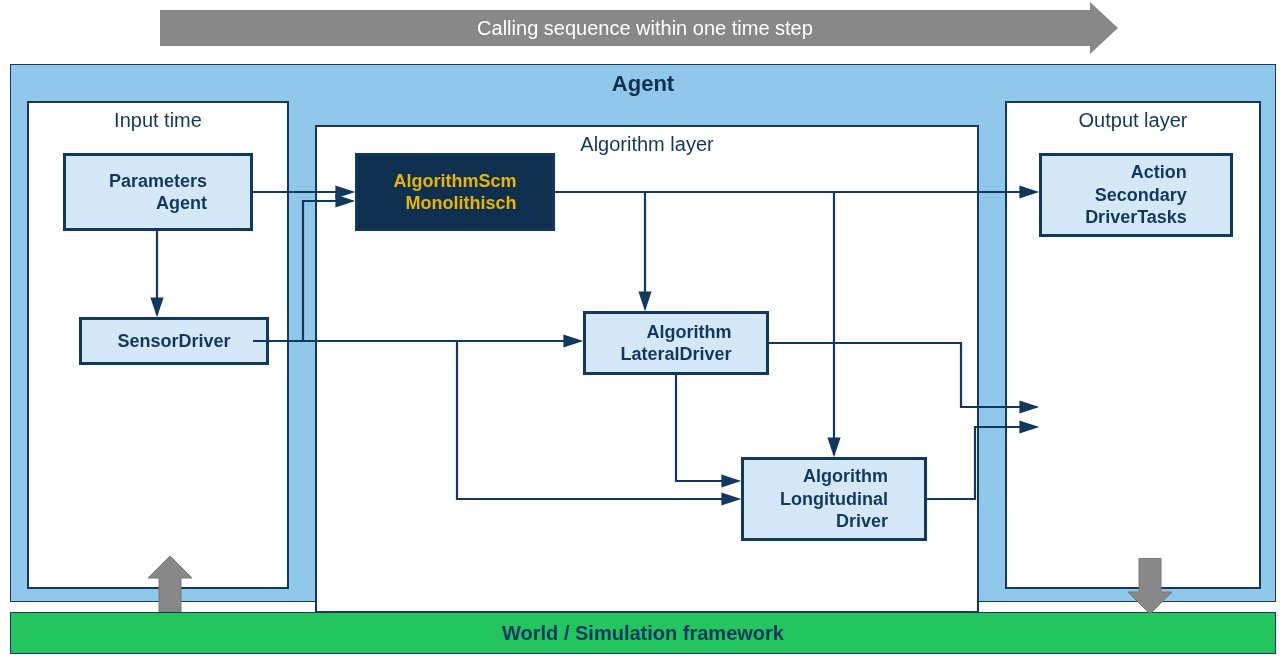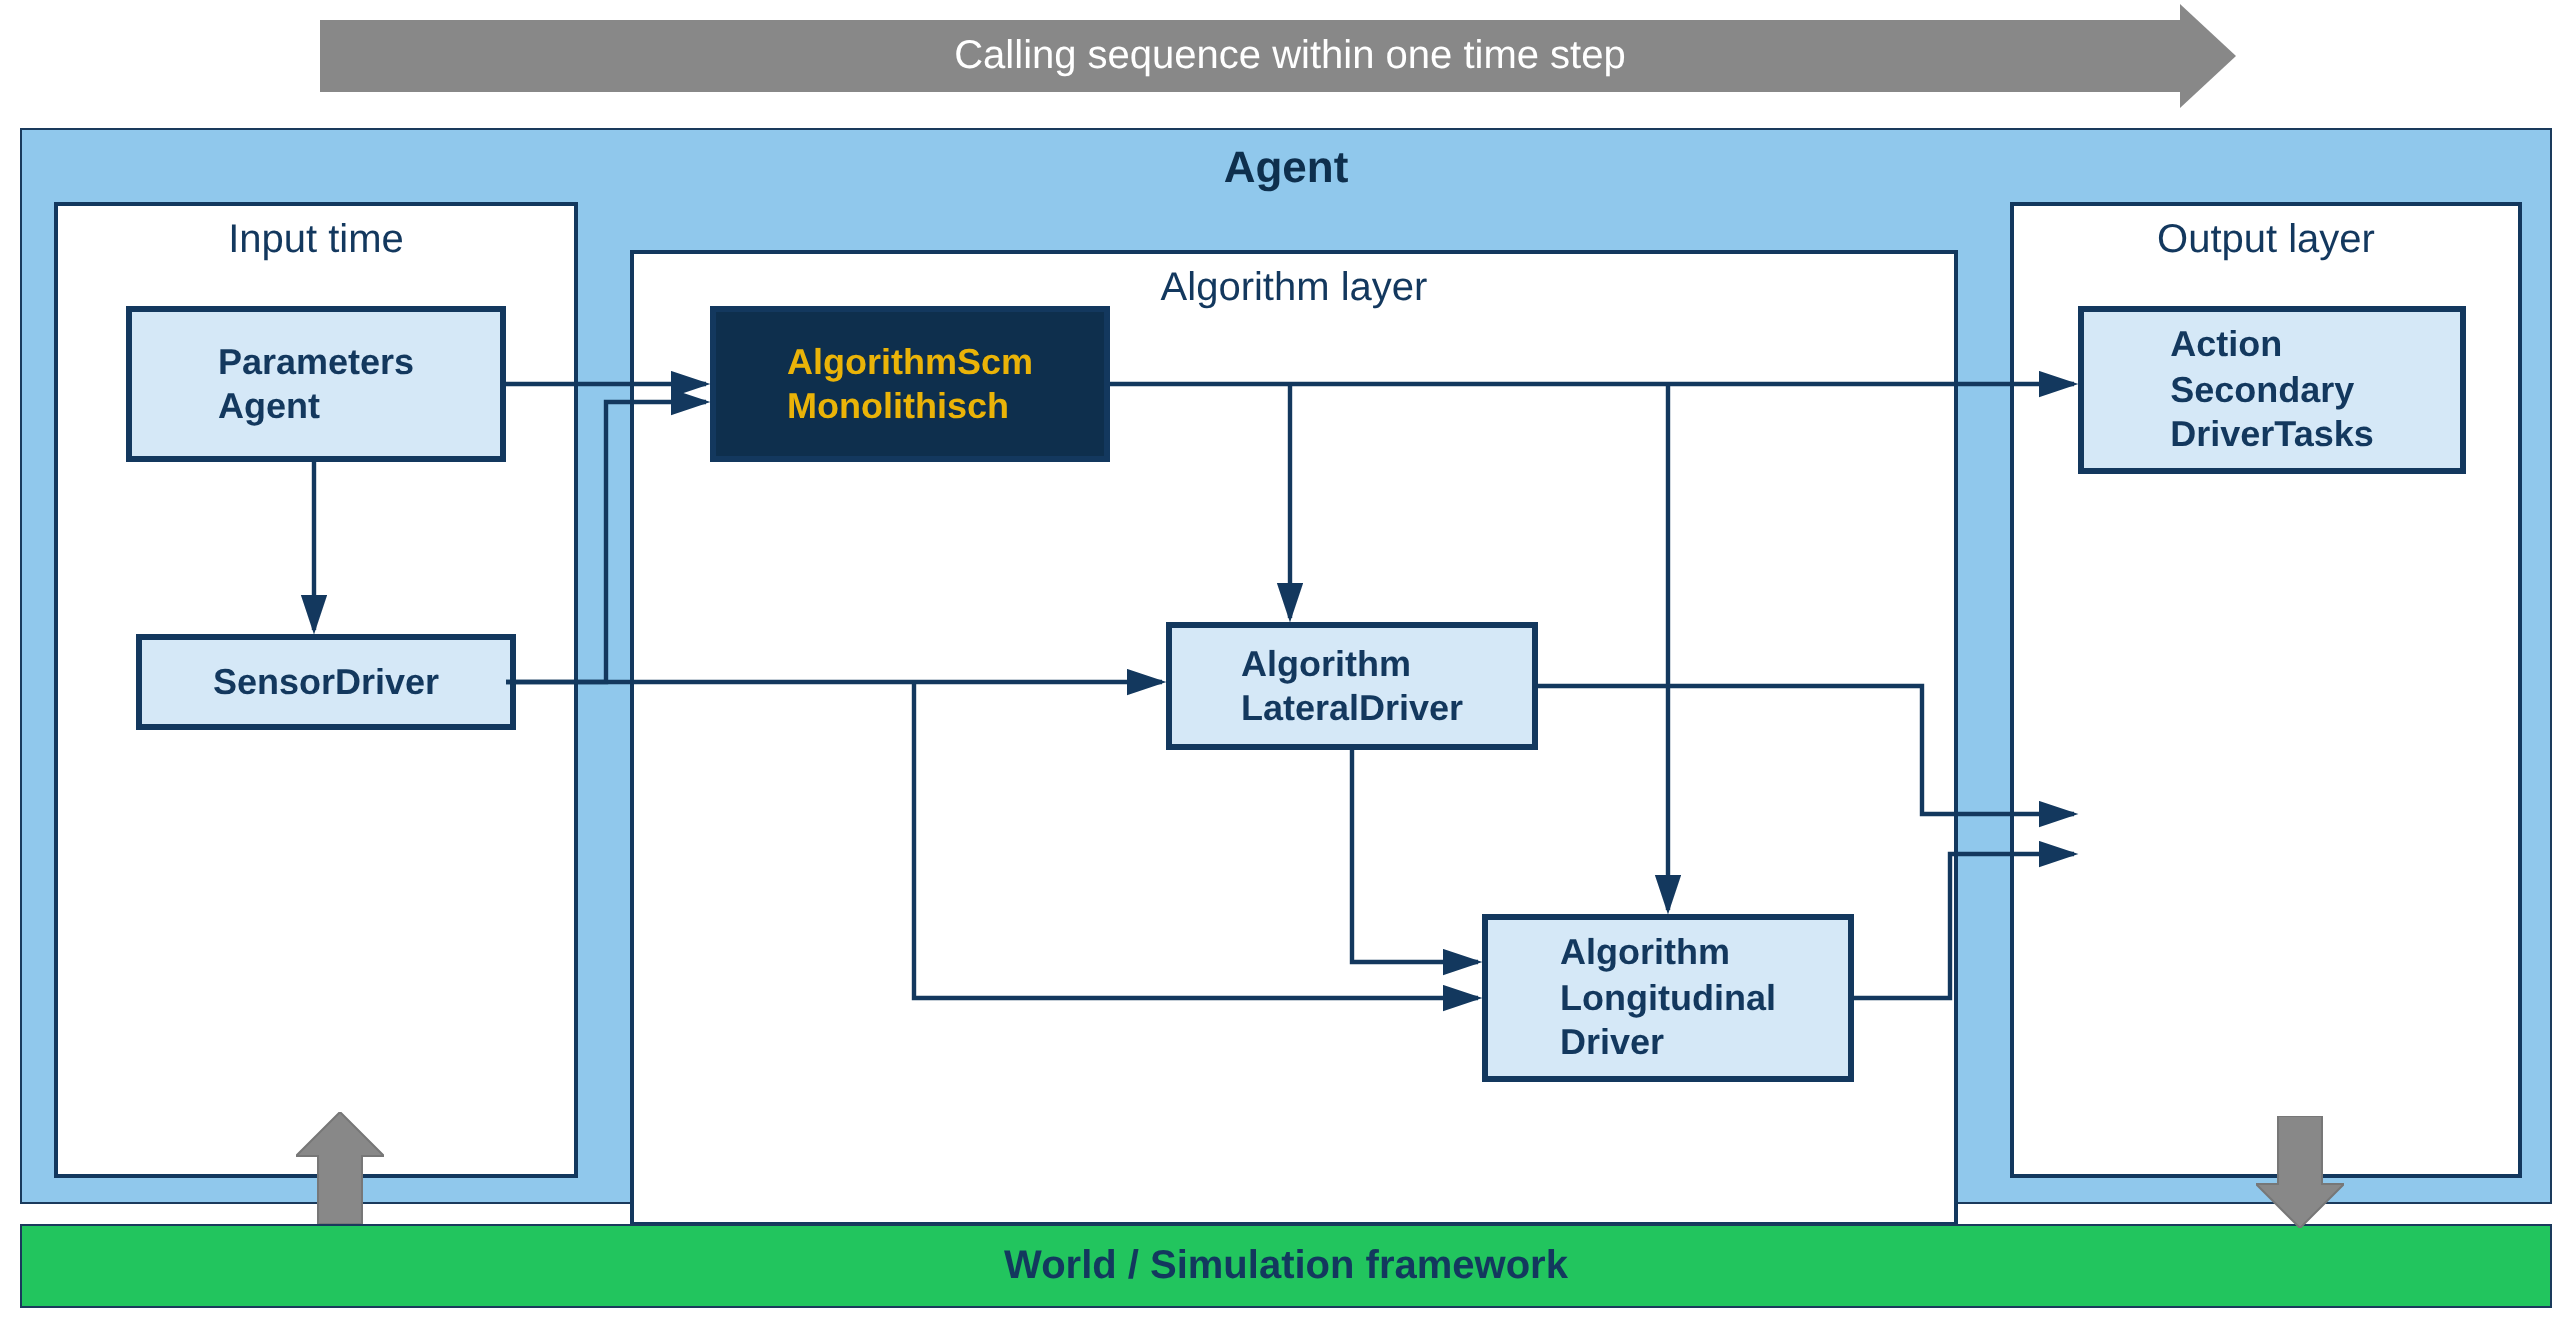--- a/index.html
+++ b/index.html
@@ -73,35 +73,35 @@
     .algorithm-layer { left: 288px; top: 0; width: 664px; height: 488px; margin-top: 24px; }
     .output-layer { left: 978px; top: 0; width: 256px; height: 488px; }
 
     .box {
       position: absolute;
       border: 3px solid #13385e;
       background: #d5e8f7;
       color: #13385e;
       font-weight: bold;
       font-size: 18px;
-      text-align: left;
+      text-align: right;
       display: flex;
       align-items: center;
       justify-content: center;
       line-height: 1.25;
       padding: 4px 8px;
     }
     .box.dark {
       background: #0e2f4d;
       color: #eab308;
     }
 
     
     .box-params { left: 36px; top: 52px; width: 190px; height: 78px; }
-    .box-sensor { left: 41px; top: 216px; width: 190px; height: 48px; }
+    .box-sensor { left: 52px; top: 216px; width: 190px; height: 48px; }
     .box-algo-scm { left: 328px; top: 52px; width: 200px; height: 78px; }
     .box-algo-lat { left: 556px; top: 210px; width: 186px; height: 64px; }
     .box-algo-long { left: 714px; top: 356px; width: 186px; height: 84px; }
     .box-action { left: 1012px; top: 52px; width: 194px; height: 84px; }
     .box-dynamics { left: 1012px; top: 286px; width: 194px; height: 64px; }
 
     .world-bar {
       position: absolute;
       top: 612px;
       left: 10px;

